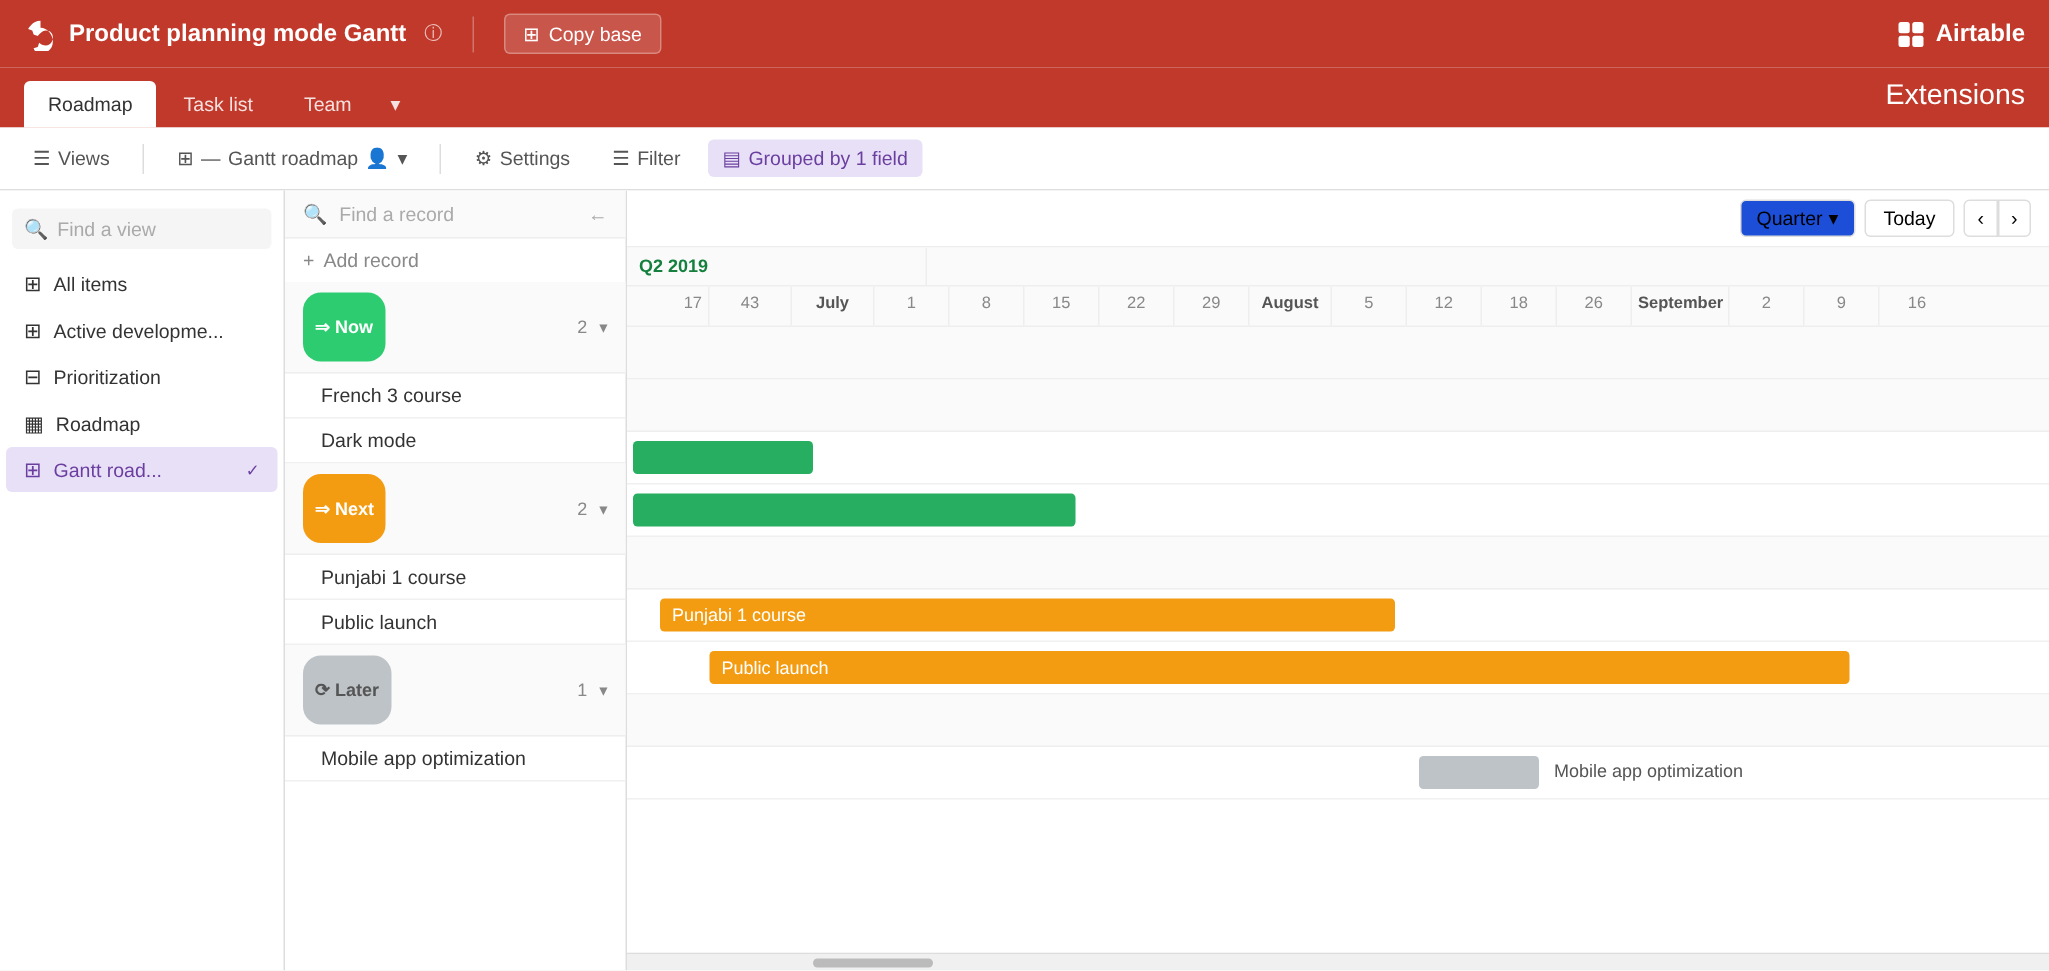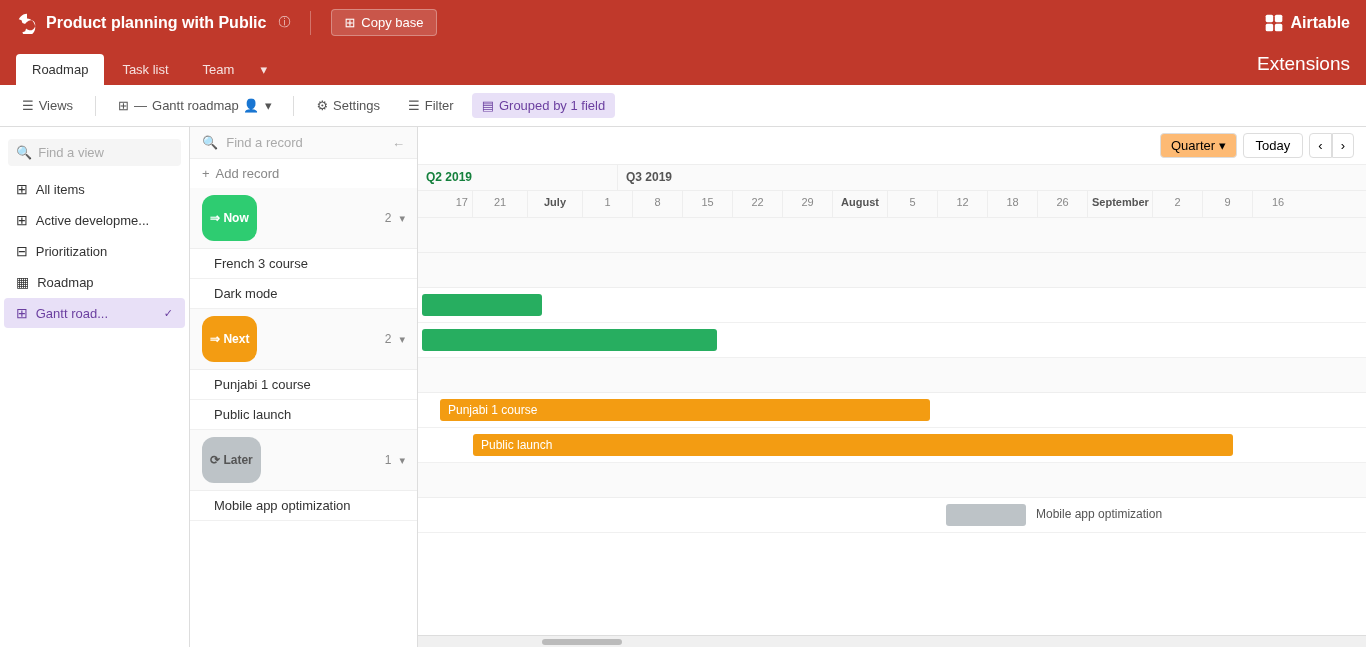--- a/index.html
+++ b/index.html
@@ -199,21 +199,21 @@
       display: flex; align-items: center; justify-content: flex-end;
       padding: 6px 12px;
       border-bottom: 1px solid #eee;
       gap: 6px;
     }
     .quarter-btn {
       display: flex; align-items: center; gap: 4px;
       padding: 4px 10px;
       border: 1px solid #ddd;
       border-radius: 4px;
-      background: #fdba74;
+      background: #1d4ed8;
       cursor: pointer;
       font-size: 13px;
     }
     .today-btn {
       padding: 4px 12px;
       border: 1px solid #ddd;
       border-radius: 4px;
       background: white;
       cursor: pointer;
       font-size: 13px;
@@ -279,21 +279,21 @@
   </style>
 </head>
 <body>
 
 <div class="top-bar">
   <div class="top-bar-left">
     <div class="app-logo">
       <svg viewBox="0 0 24 24" fill="white">
         <path d="M12 2C6 2 3 8 3 8l3 1 1 3 3 1c0 0 3-4 6-4s5 2 5 5-2 6-5 6c-2 0-4-1-5-2l-1 3-3 1c0 0 1 4 5 4s9-3 9-9c0-5-4-10-9-10z"></path>
       </svg>
-      <span>Product planning with Public</span>
+      <span>Product planning mode Gantt</span>
     </div>
     <span class="info-icon">ⓘ</span>
     <div class="divider-v"></div>
     <button class="copy-base-btn">
       <span>⊞</span>
       <span>Copy base</span>
     </button>
   </div>
   <div class="top-bar-right">
     <div class="airtable-logo">
@@ -438,26 +438,25 @@
             <div class="nav-btn right">›</div>
           </div>
         </div>
 
         <div style="overflow:hidden; flex:1; display:flex; flex-direction:column;">
 
           <div style="background:#fafafa; border-bottom:1px solid #eee;">
 
             <div style="display:flex; border-bottom:1px solid #eee; height:26px;">
               <div style="font-size:12px; font-weight:600; color:#15803d; padding:5px 8px; border-right:1px solid #eee; width:200px;">Q2 2019</div>
-              <div style="font-size:12px; font-weight:600; color:#555; padding:5px 8px; flex:1;">Q3 2019</div>
             </div>
 
             <div style="display:flex; height:26px; font-size:11px; color:#888;">
               <div style="padding:5px 4px; border-right:1px solid #eee; width:55px; text-align:right;">17</div>
-              <div style="padding:5px 4px; border-right:1px solid #eee; width:55px; text-align:center;">21</div>
+              <div style="padding:5px 4px; border-right:1px solid #eee; width:55px; text-align:center;">43</div>
               <div style="padding:5px 4px; border-right:1px solid #eee; width:55px; text-align:center; color:#555; font-weight:600;">July</div>
               <div style="padding:5px 4px; border-right:1px solid #eee; width:50px; text-align:center;">1</div>
               <div style="padding:5px 4px; border-right:1px solid #eee; width:50px; text-align:center;">8</div>
               <div style="padding:5px 4px; border-right:1px solid #eee; width:50px; text-align:center;">15</div>
               <div style="padding:5px 4px; border-right:1px solid #eee; width:50px; text-align:center;">22</div>
               <div style="padding:5px 4px; border-right:1px solid #eee; width:50px; text-align:center;">29</div>
               <div style="padding:5px 4px; border-right:1px solid #eee; width:55px; text-align:center; color:#555; font-weight:600;">August</div>
               <div style="padding:5px 4px; border-right:1px solid #eee; width:50px; text-align:center;">5</div>
               <div style="padding:5px 4px; border-right:1px solid #eee; width:50px; text-align:center;">12</div>
               <div style="padding:5px 4px; border-right:1px solid #eee; width:50px; text-align:center;">18</div>

